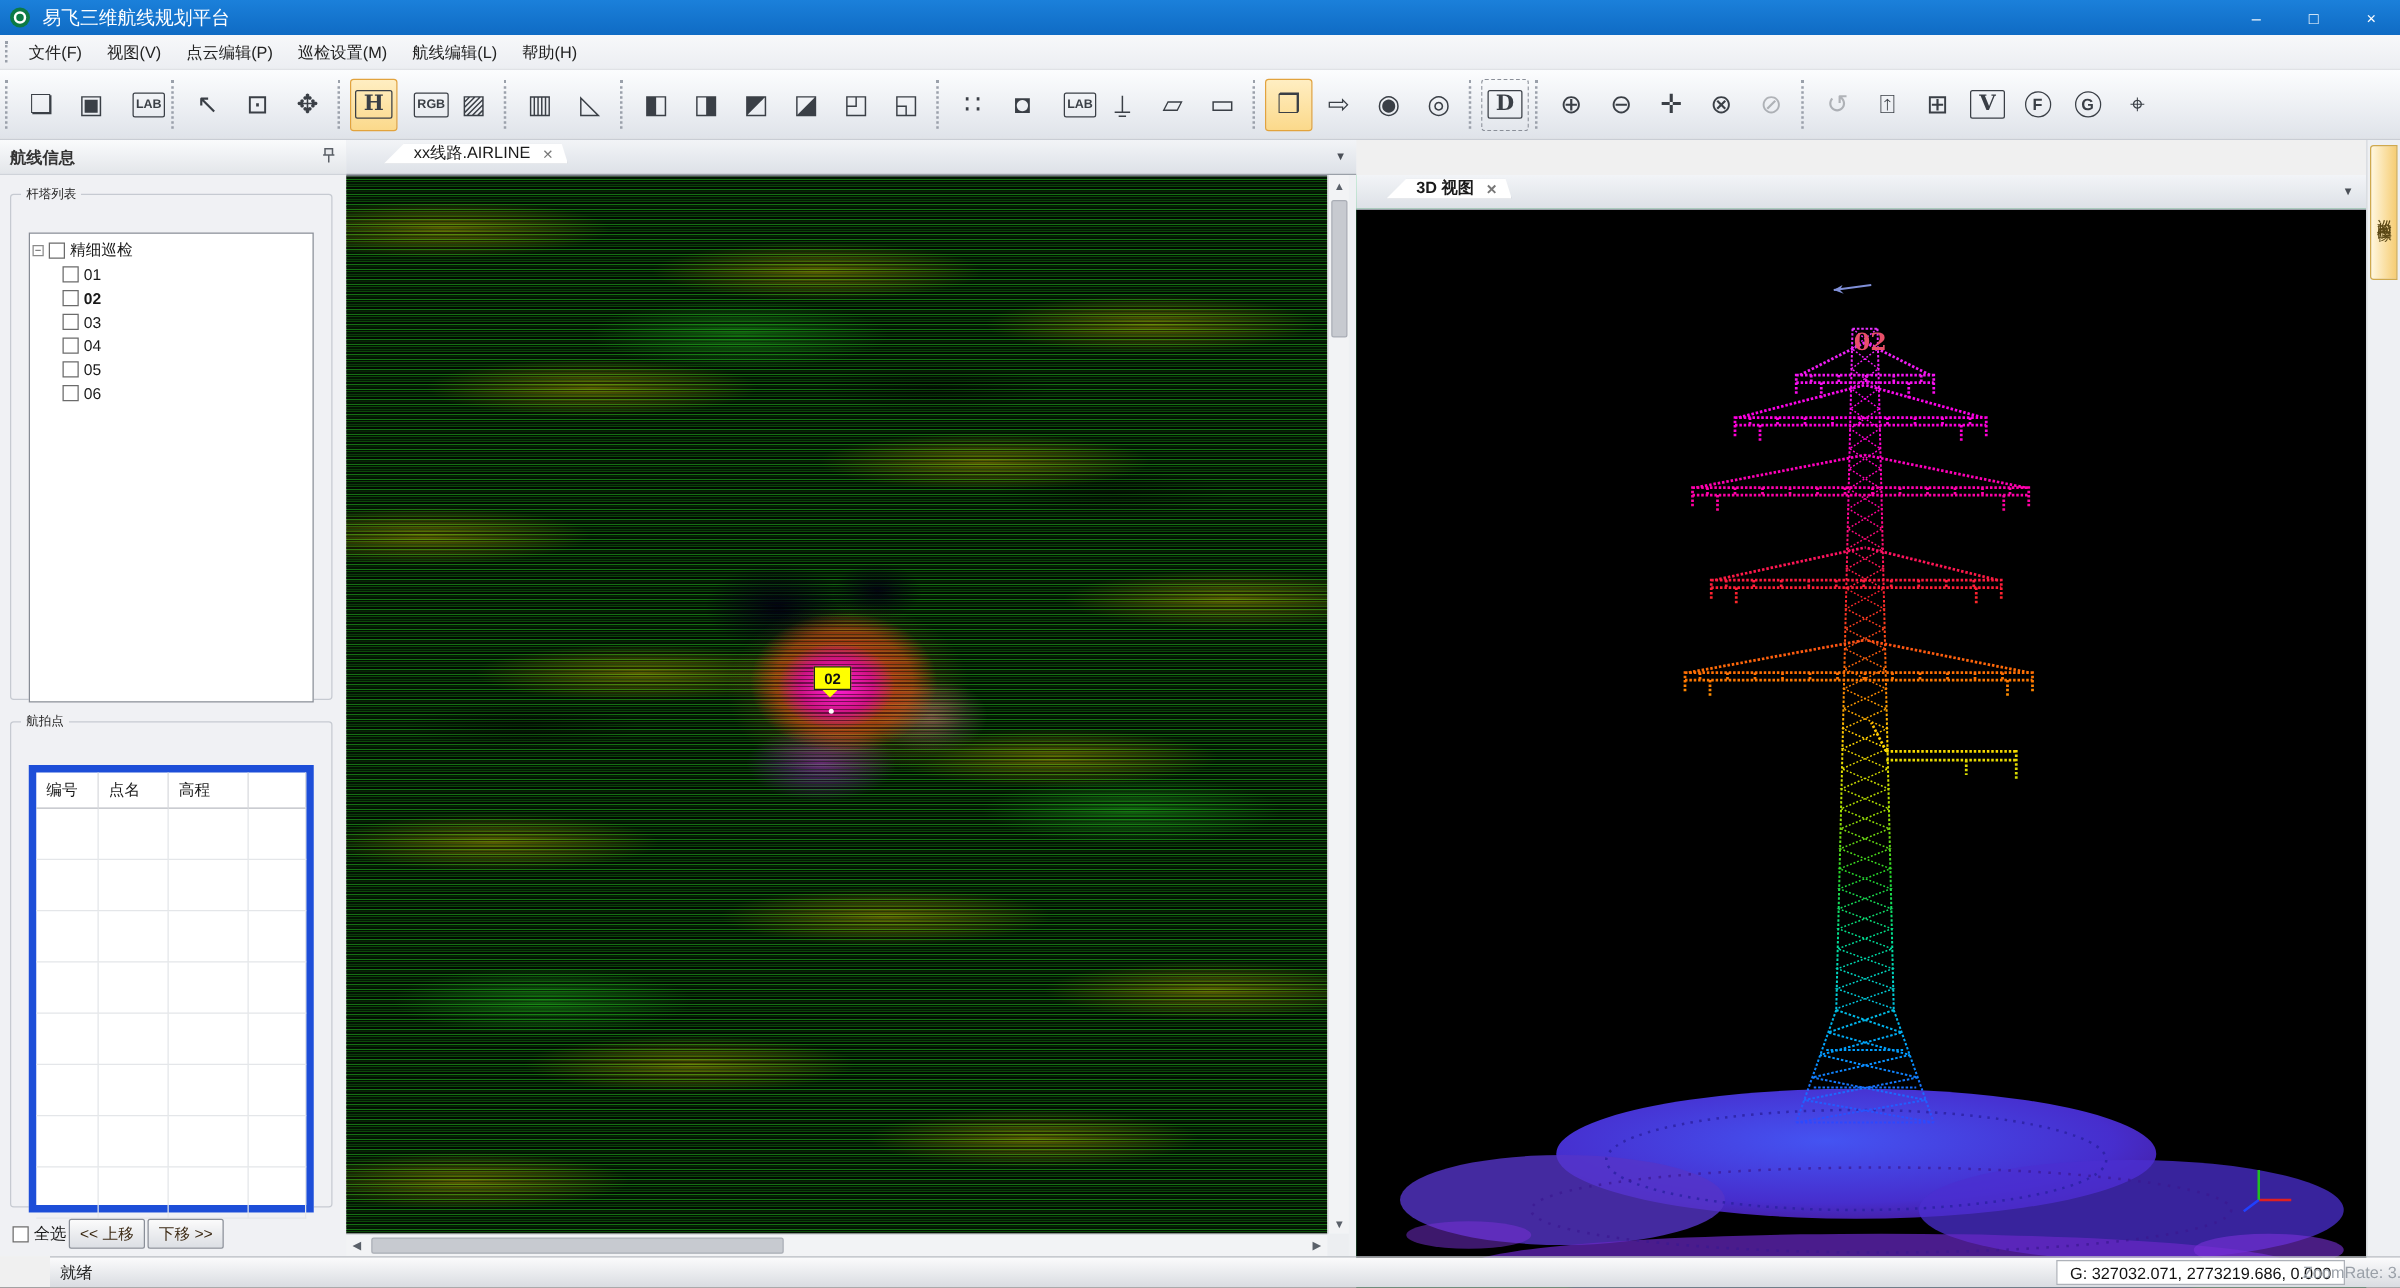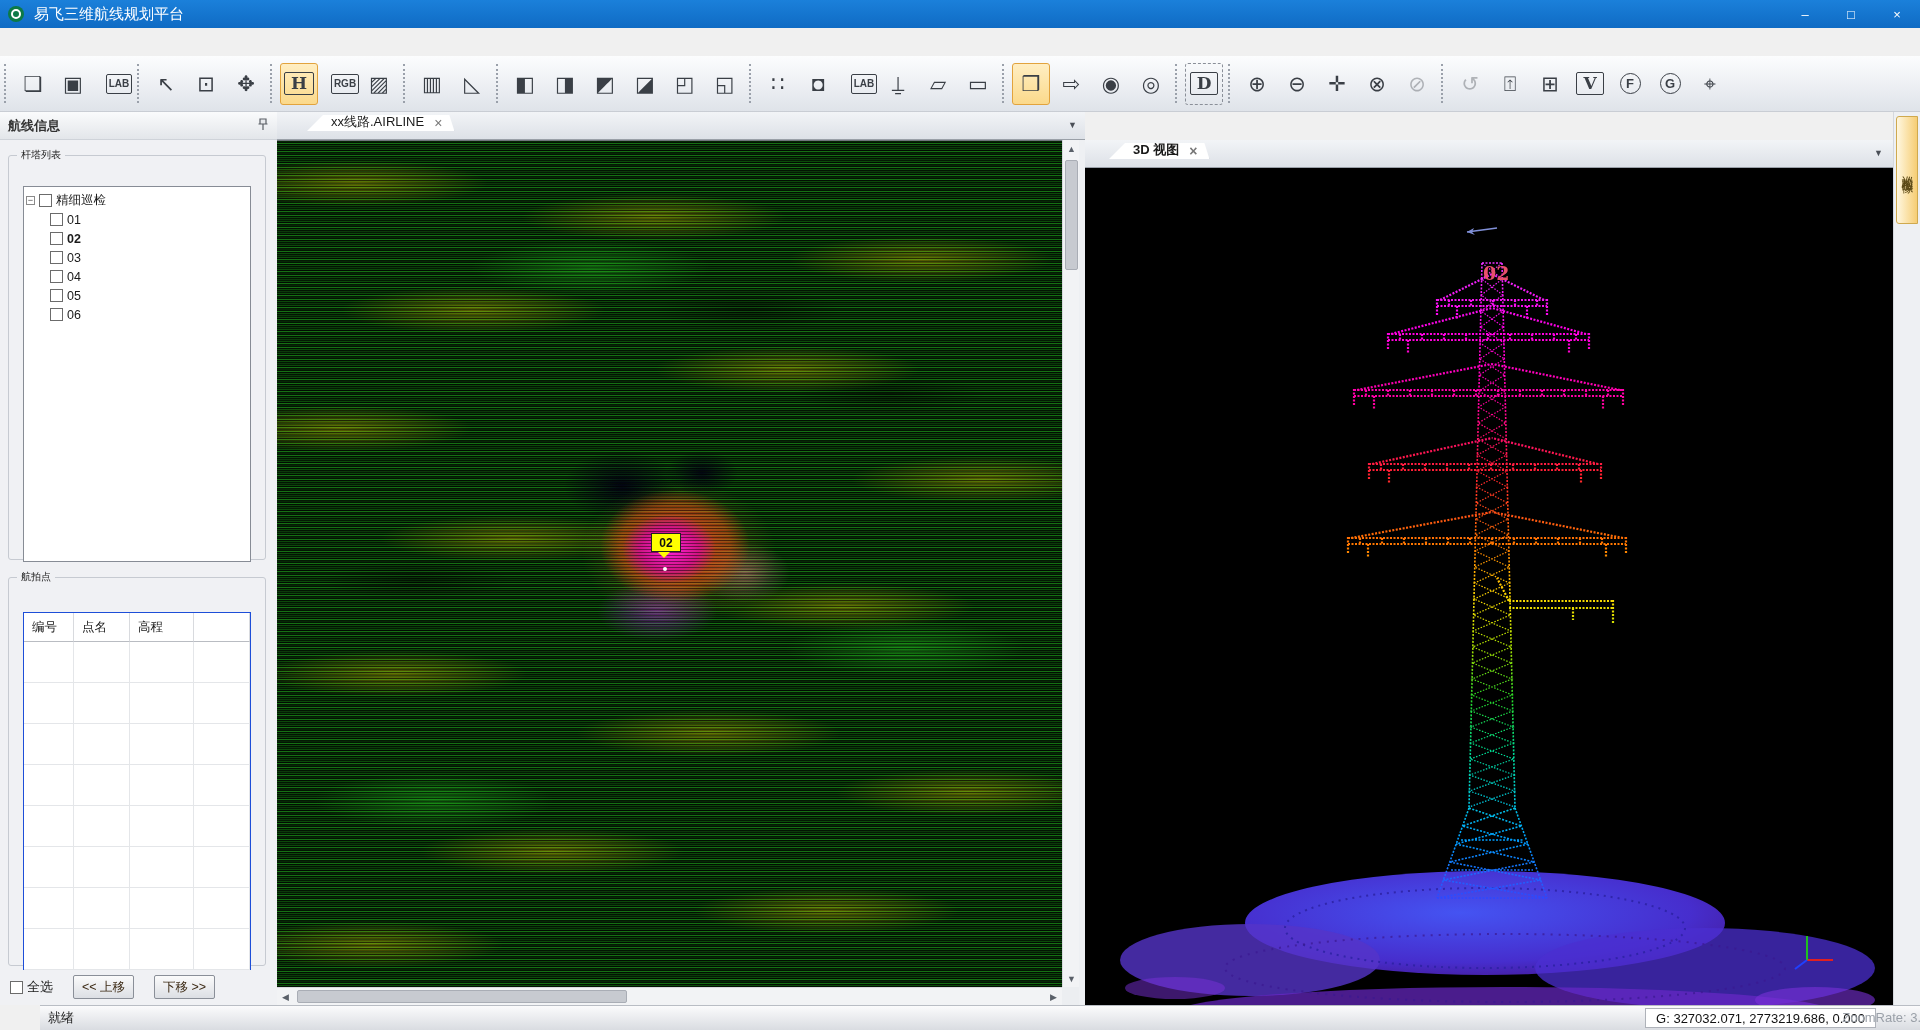--- a/index.html
+++ b/index.html
@@ -43,27 +43,27 @@
   legend{font-size:10px;color:#222;padding:0 4px;}
   .fs-towers{top:36px;height:412px;}
   .fs-points{top:458px;height:396px;}
   .treebox{position:absolute;left:14px;top:24px;width:228px;height:376px;background:#fff;border:1px solid #878c95;
            padding:4px 2px;overflow:hidden;}
   .trow{display:flex;align-items:center;height:19px;font-size:12.5px;}
   .trow.child{padding-left:24px;}
   .exp{width:9px;height:9px;border:1px solid #8a8a8a;background:#fff;font-size:9px;line-height:7px;text-align:center;color:#444;margin-right:4px;}
   .cbx{width:13px;height:13px;border:1px solid #6b6b6b;background:#fff;margin-right:4px;flex:none;}
   .tlabel.bold{font-weight:bold;}
-  .wtable{position:absolute;left:14px;top:28px;width:228px;height:358px;background:#fff;border:1px solid #1d4ed8;
+  .wtable{position:absolute;left:14px;top:28px;width:228px;height:358px;background:#fff;border:6px solid #1d4ed8;
           display:grid;grid-template-columns:50px 56px 64px 1fr;grid-auto-rows:41px;grid-template-rows:29px;}
   .wtable .hc{border-right:1px solid #d8dade;border-bottom:1px solid #b9bcc2;display:flex;align-items:center;padding-left:8px;font-size:12.5px;}
   .wtable .cc{border-right:1px solid #e4e6e9;border-bottom:1px solid #e4e6e9;}
   .lpctrl{position:absolute;left:8px;top:862px;width:260px;height:26px;display:flex;align-items:center;}
   .lpctrl .cbx{margin:0 4px 0 2px;}
-  .btn{height:24px;min-width:60px;margin-left:20px;padding:10px 8px;background:linear-gradient(180deg,#fbfbfb,#dcdfe4);
+  .btn{height:24px;min-width:60px;margin-left:2px;padding:10px 8px;background:linear-gradient(180deg,#fbfbfb,#dcdfe4);
        border:1px solid #8a8f98;border-radius:2px;font-size:12.5px;display:flex;align-items:center;justify-content:center;color:#3c2a14;}
   
   .tabbar{position:absolute;left:0;top:0;right:0;height:28px;background:linear-gradient(180deg,#f2f4f7,#dde1e7);border-bottom:1px solid #9aa0a8;}
   .tab{position:absolute;top:3px;height:16px;background:#fff;display:flex;align-items:flex-end;padding:0 12px 0 24px;
        clip-path:polygon(16px 0,calc(100% - 5px) 0,100% 100%,0 100%);filter:drop-shadow(0 0 1px #878c95);font-size:13px;}
   .tab .close{margin-left:10px;color:#777;font-size:14px;}
   .ddbtn{position:absolute;top:8px;font-size:9px;color:#4a4f57;}
   
   .pane2d{position:absolute;left:277px;top:0;width:808px;height:893px;background:#eef0f3;}
   .pane2d .tab{left:30px;}
@@ -138,20 +138,24 @@
   <div class="titlebar">
     <span class="appicon"></span>
     <span class="wtitle">易飞三维航线规划平台</span>
     <div class="winbtns">
       <span class="winbtn">–</span>
       <span class="winbtn">□</span>
       <span class="winbtn">×</span>
     </div>
   </div>
 
+  <div class="menubar">
+    <span class="grip"></span>
+    <span><span class="mi">文件(F)</span><span class="mi">视图(V)</span><span class="mi">点云编辑(P)</span><span class="mi">巡检设置(M)</span><span class="mi">航线编辑(L)</span><span class="mi">帮助(H)</span></span>
+  </div>
 
   <div class="toolbar">
       <span class="grip"></span>
       <div class="tb">
         <span class="gl">❏</span>
       </div>
       <div class="tb">
         <span class="gl">▣</span>
       </div>
       <div class="tb txt">

